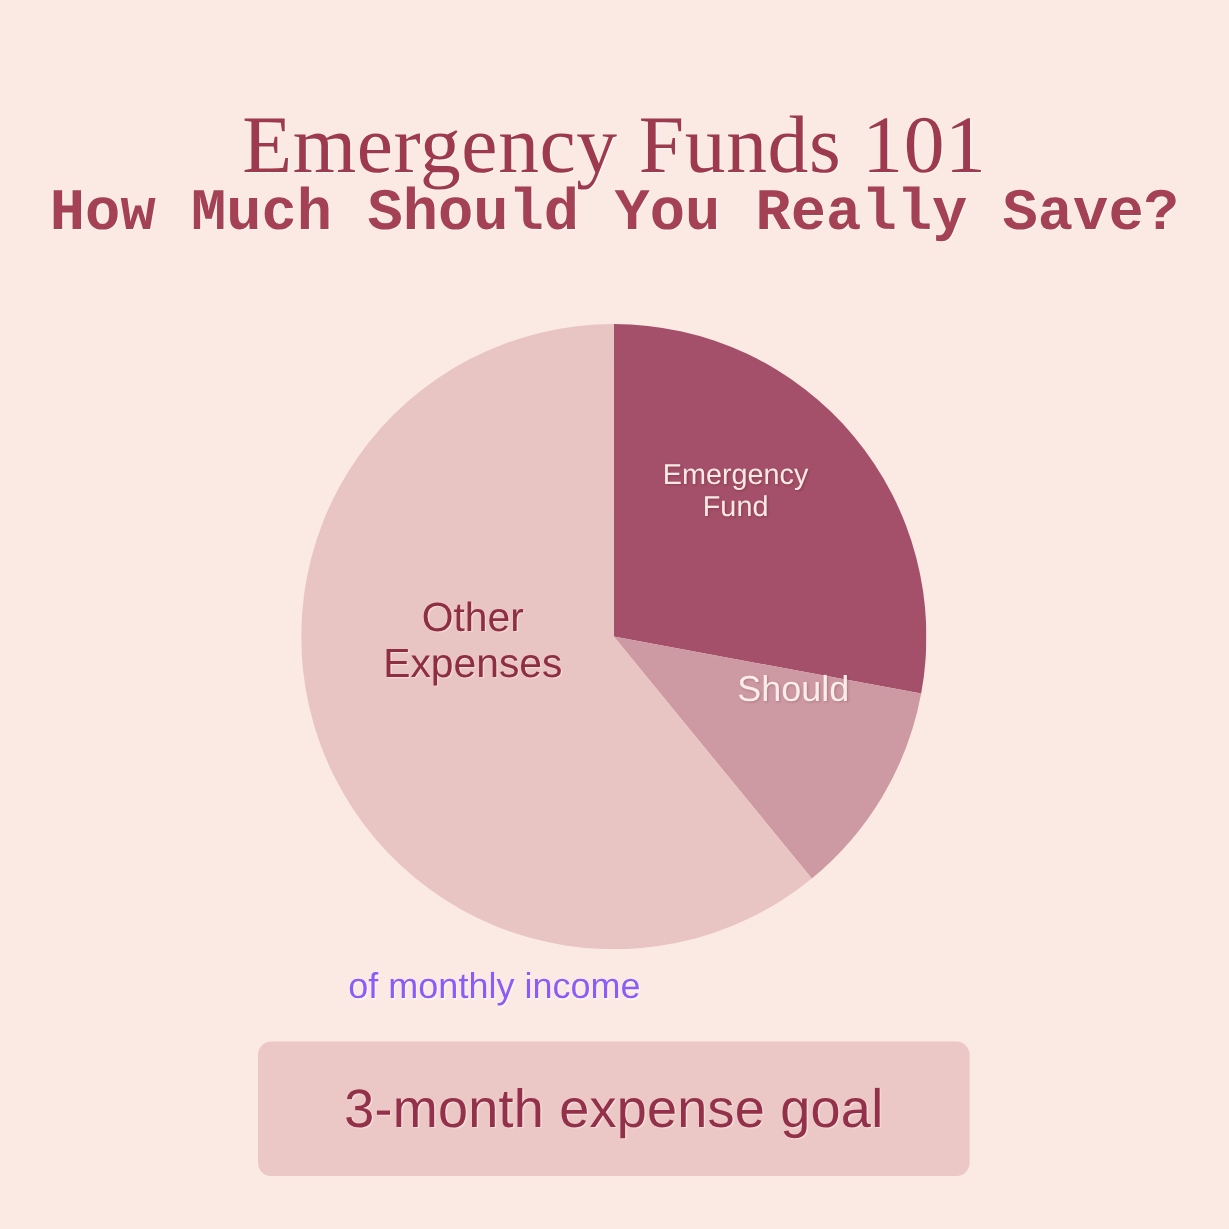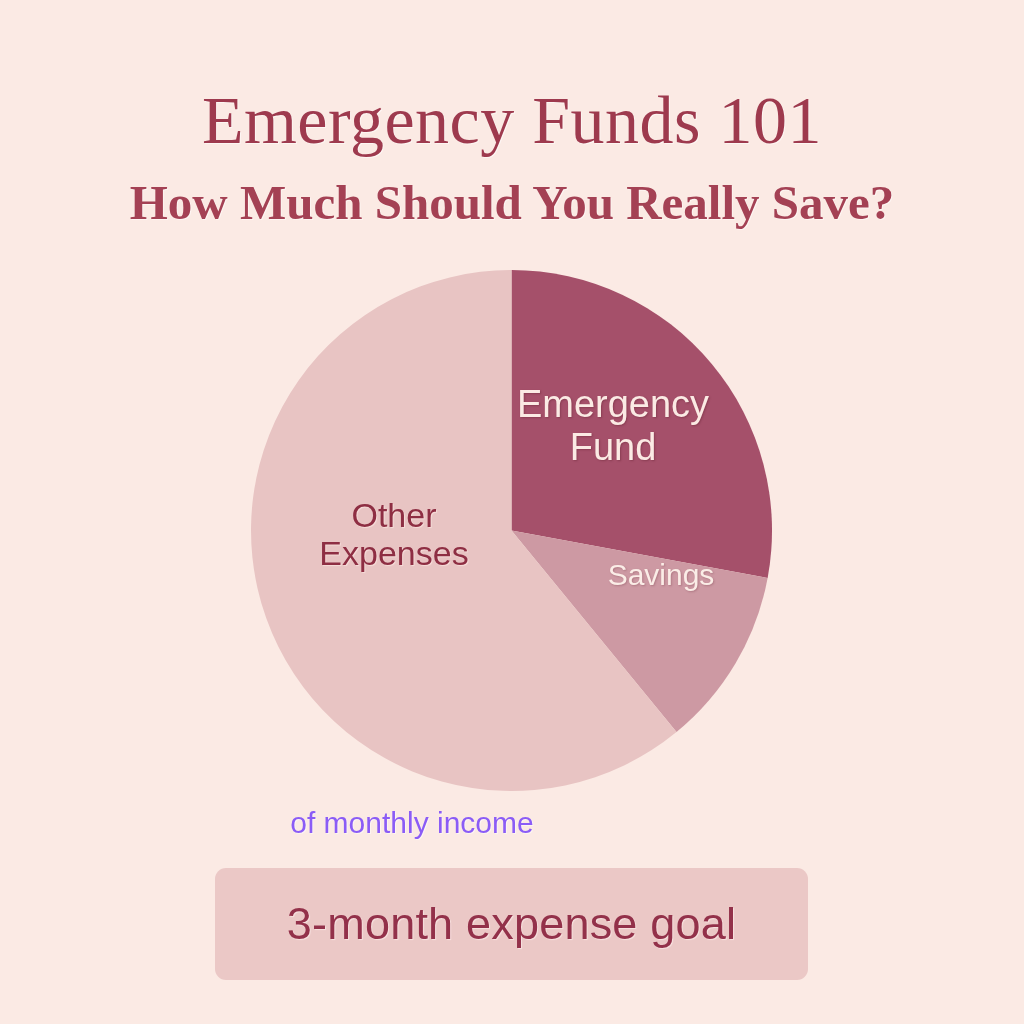--- a/index.html
+++ b/index.html
@@ -38,26 +38,25 @@
     font-family: "Liberation Serif", "DejaVu Serif", serif;
     font-size: 68px;
     font-weight: 400;
     color: #9E3A4E;
     letter-spacing: 0.5px;
     line-height: 1.0;
     text-shadow: 1px 1px 0 rgba(255,255,255,0.55);
   }
 
   .sub-title {
-    font-family: Liberation Serif, serif;
+    font-family: Liberation Mono, monospace;
     font-size: 49px;
     font-weight: 700;
     color: #A44154;
     line-height: 1.0;
-    margin-top: 24px;
     text-shadow: 1px 1px 0 rgba(255,255,255,0.5);
   }
 
   
   #pie-wrap {
     position: absolute;
     left: 251px;
     top: 270px;
     width: 521px;
     height: 521px;
@@ -70,21 +69,21 @@
     text-align: center;
     line-height: 1.12;
     pointer-events: none;
     white-space: pre-line;
   }
 
   #label-emergency-fund {
     left: 262px;
     top: 113px;
     width: 200px;
-    font-size: 38px;
+    font-size: 24px;
     color: #FBEAE4;
     text-shadow: 1px 1px 2px rgba(90,25,40,0.35);
   }
 
   #label-savings {
     left: 320px;
     top: 288px;
     width: 180px;
     font-size: 30px;
     color: #FBEDE7;
@@ -148,21 +147,21 @@
       <g id="pie-slices">
           <path d="M 260.5 260.5 L 260.50 0.00 A 260.5 260.5 0 0 1 516.64 307.97 Z" fill="#A5506A"></path>
           <path d="M 260.5 260.5 L 516.64 307.97 A 260.5 260.5 0 0 1 425.50 462.09 Z" fill="#CD99A3"></path>
           <path d="M 260.5 260.5 L 425.50 462.09 A 260.5 260.5 0 1 1 260.50 0.00 Z" fill="#E8C4C3"></path>
         </g>
     </svg>
 
     <div class="slice-label" id="label-emergency-fund">Emergency
 Fund</div>
 
-    <div class="slice-label" id="label-savings">Savings</div>
+    <div class="slice-label" id="label-savings">Should</div>
 
     <div class="slice-label" id="label-other-expenses">Other
 Expenses</div>
   </div>
 
   <div id="caption">of monthly income</div>
 
   <div id="goal-banner">
     <span id="goal-banner-text">3-month expense goal</span>
   </div>

